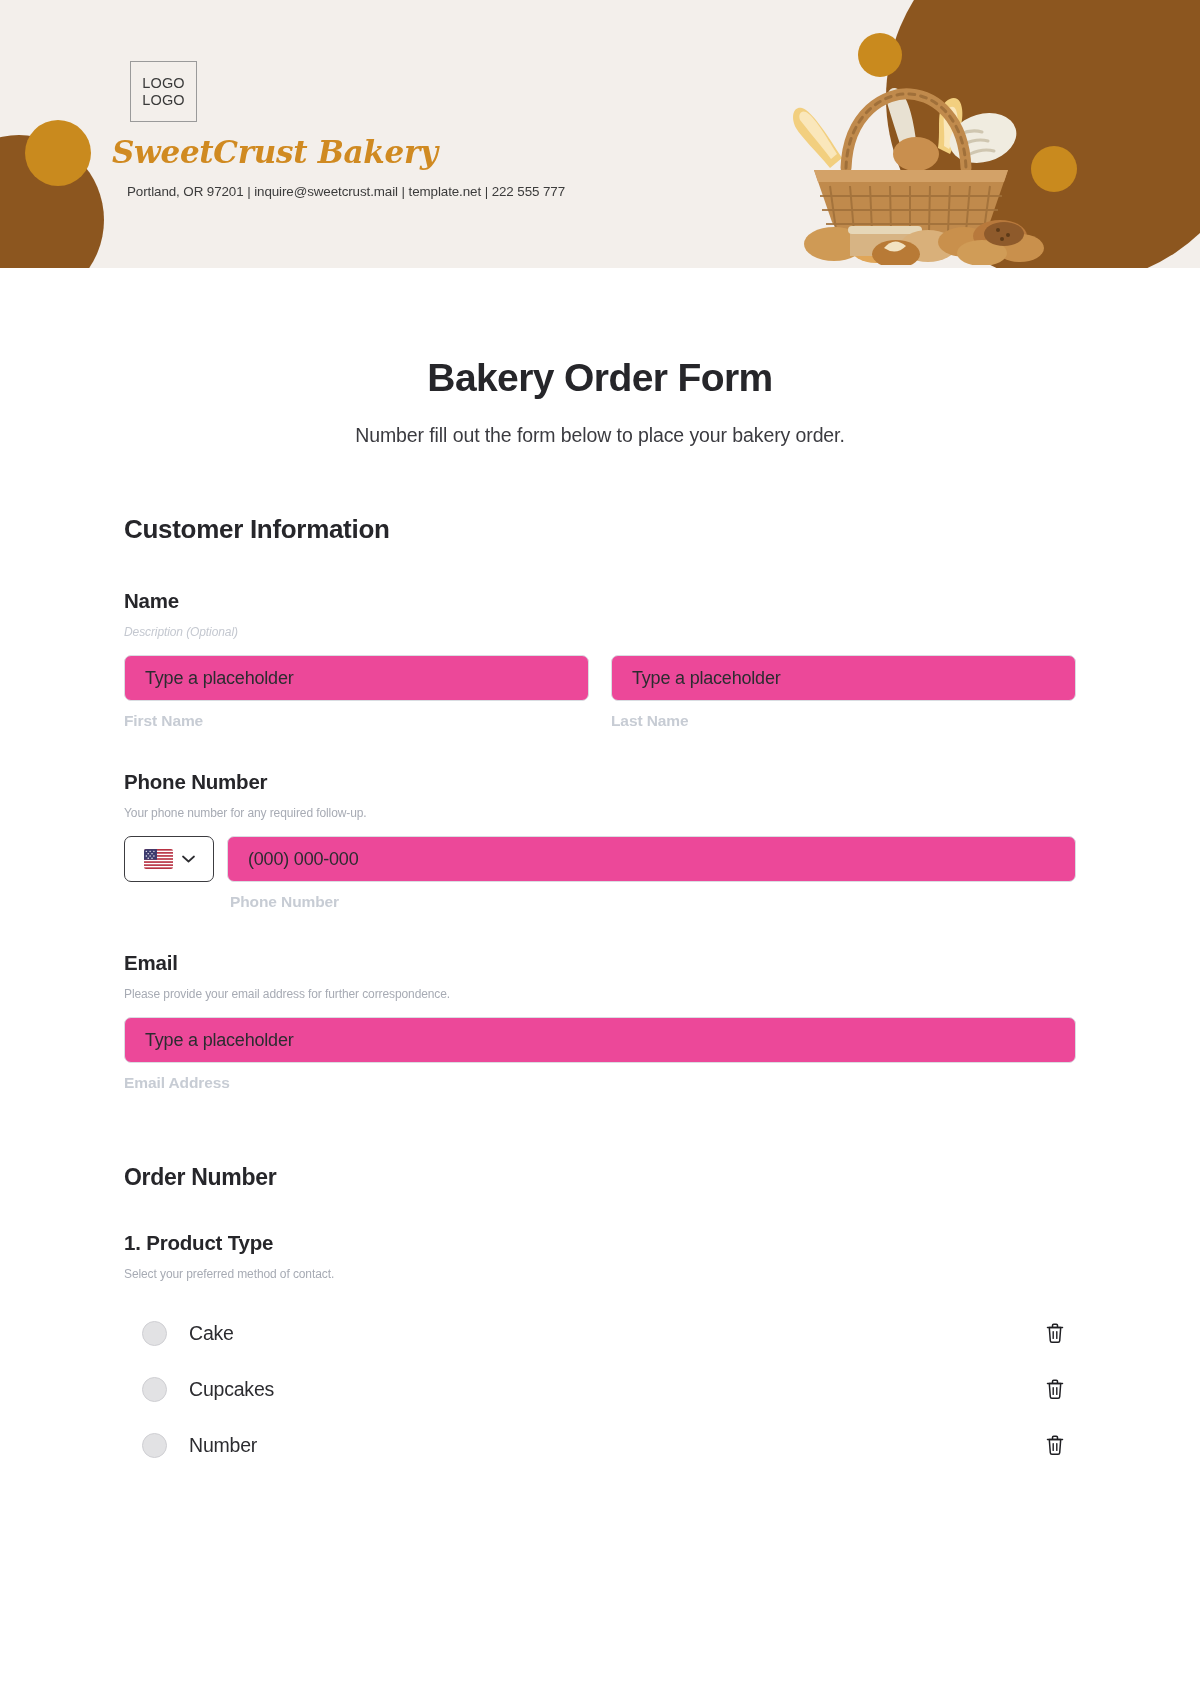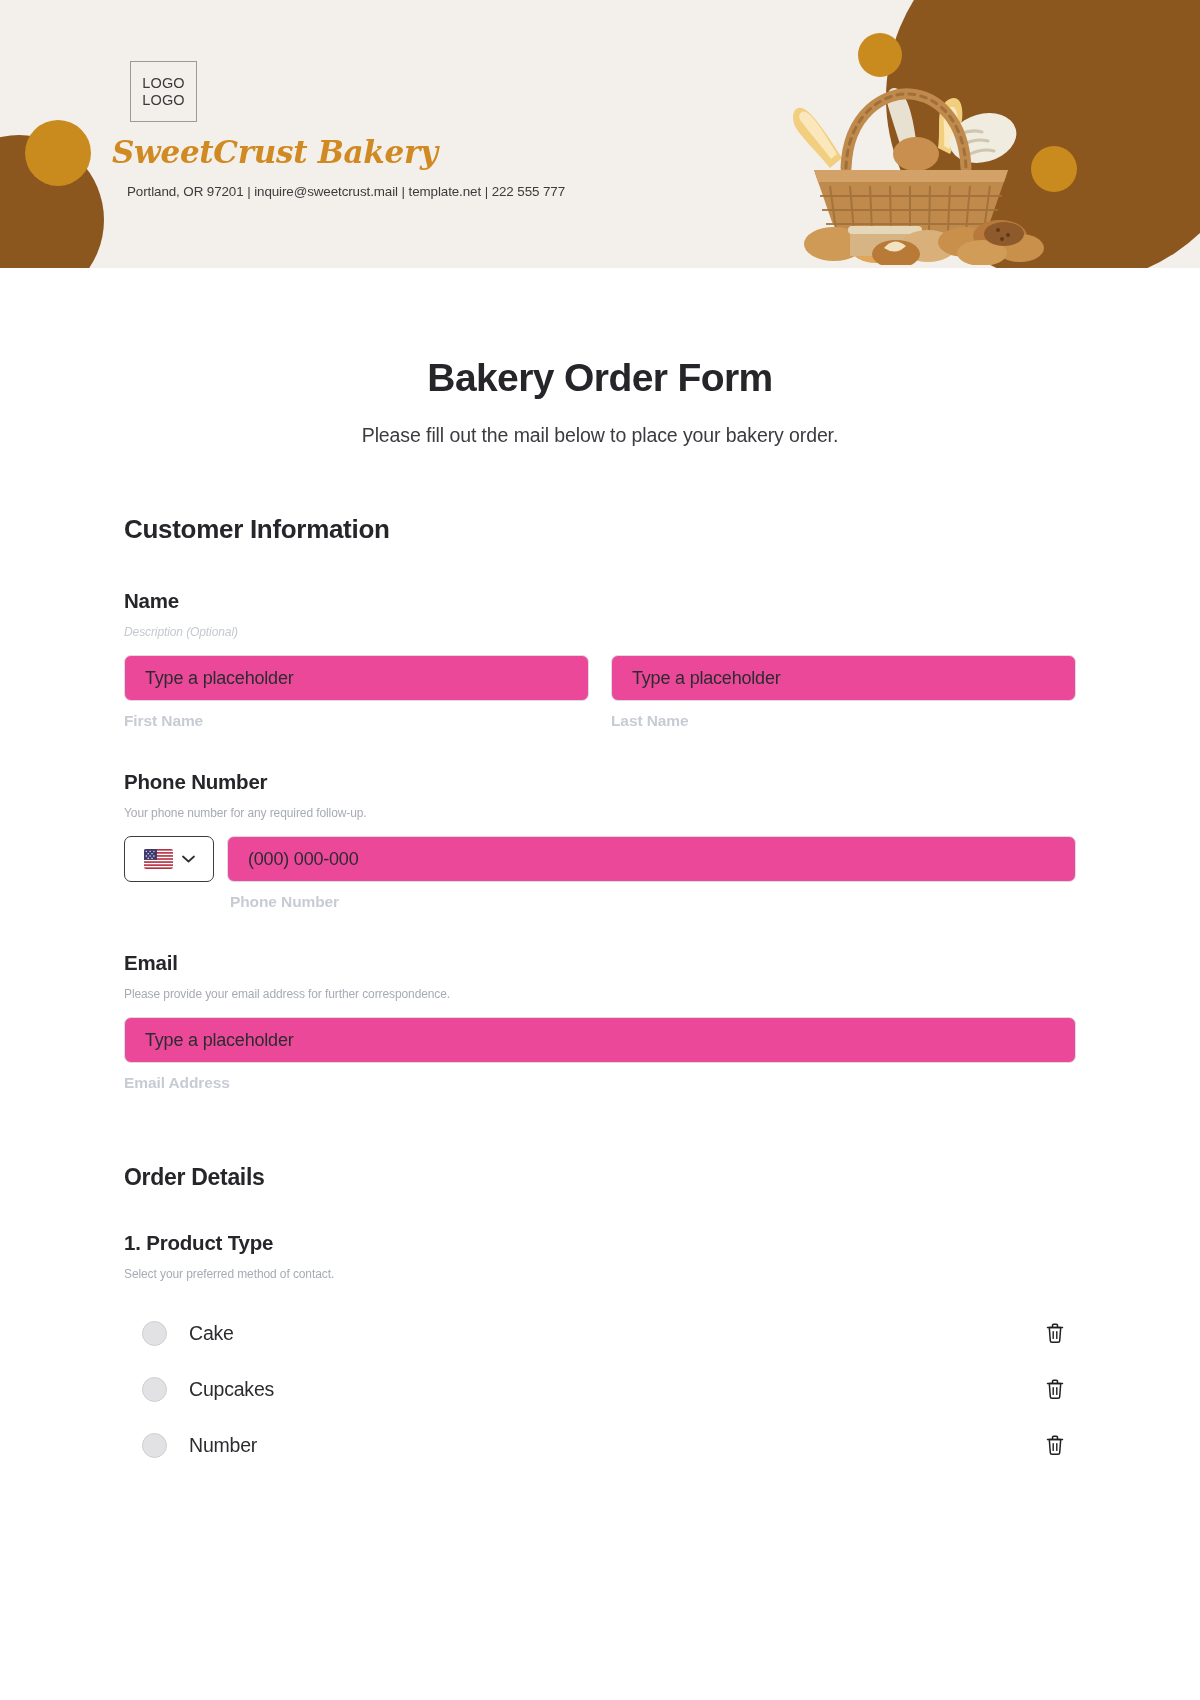--- a/index.html
+++ b/index.html
@@ -343,21 +343,21 @@
       <ellipse cx="128" cy="204" rx="24" ry="14" fill="#b87a36"></ellipse>
       <path d="M116 198 q10 -12 22 -2 q-10 10 -22 2 z" fill="#f2e3c2"></path>
     </g>
   </svg>
 </div>
 
 <div class="page">
 
   <div class="title-block">
     <div class="form-title">Bakery Order Form</div>
-    <div class="form-subtitle">Please fill out the mail below to place your bakery order.</div>
+    <div class="form-subtitle">Number fill out the form below to place your bakery order.</div>
   </div>
 
   <div class="section-heading customer-info">Customer Information</div>
 
   <div class="field-group first">
     <div class="field-label">Name</div>
     <div class="field-desc italic">Description (Optional)</div>
     <div class="input-row">
       <div class="input-col">
         <input class="text-input" type="text" placeholder="Type a placeholder" style="">
@@ -415,21 +415,21 @@
     <div class="field-label">Email</div>
     <div class="field-desc">Please provide your email address for further correspondence.</div>
     <div class="input-row">
       <div class="input-col">
         <input class="text-input" type="text" placeholder="Type a placeholder" style="">
         <div class="sub-label">Email Address</div>
       </div>
     </div>
   </div>
 
-  <div class="section-heading order-details">Order Details</div>
+  <div class="section-heading order-details">Order Number</div>
 
   <div class="field-group">
     <div class="field-label numbered">1. Product Type</div>
     <div class="field-desc">Select your preferred method of contact.</div>
 
     <div class="option-list">
 
       <div class="option-row">
         <div class="radio-circle"></div>
         <div class="option-label">Cake</div>

